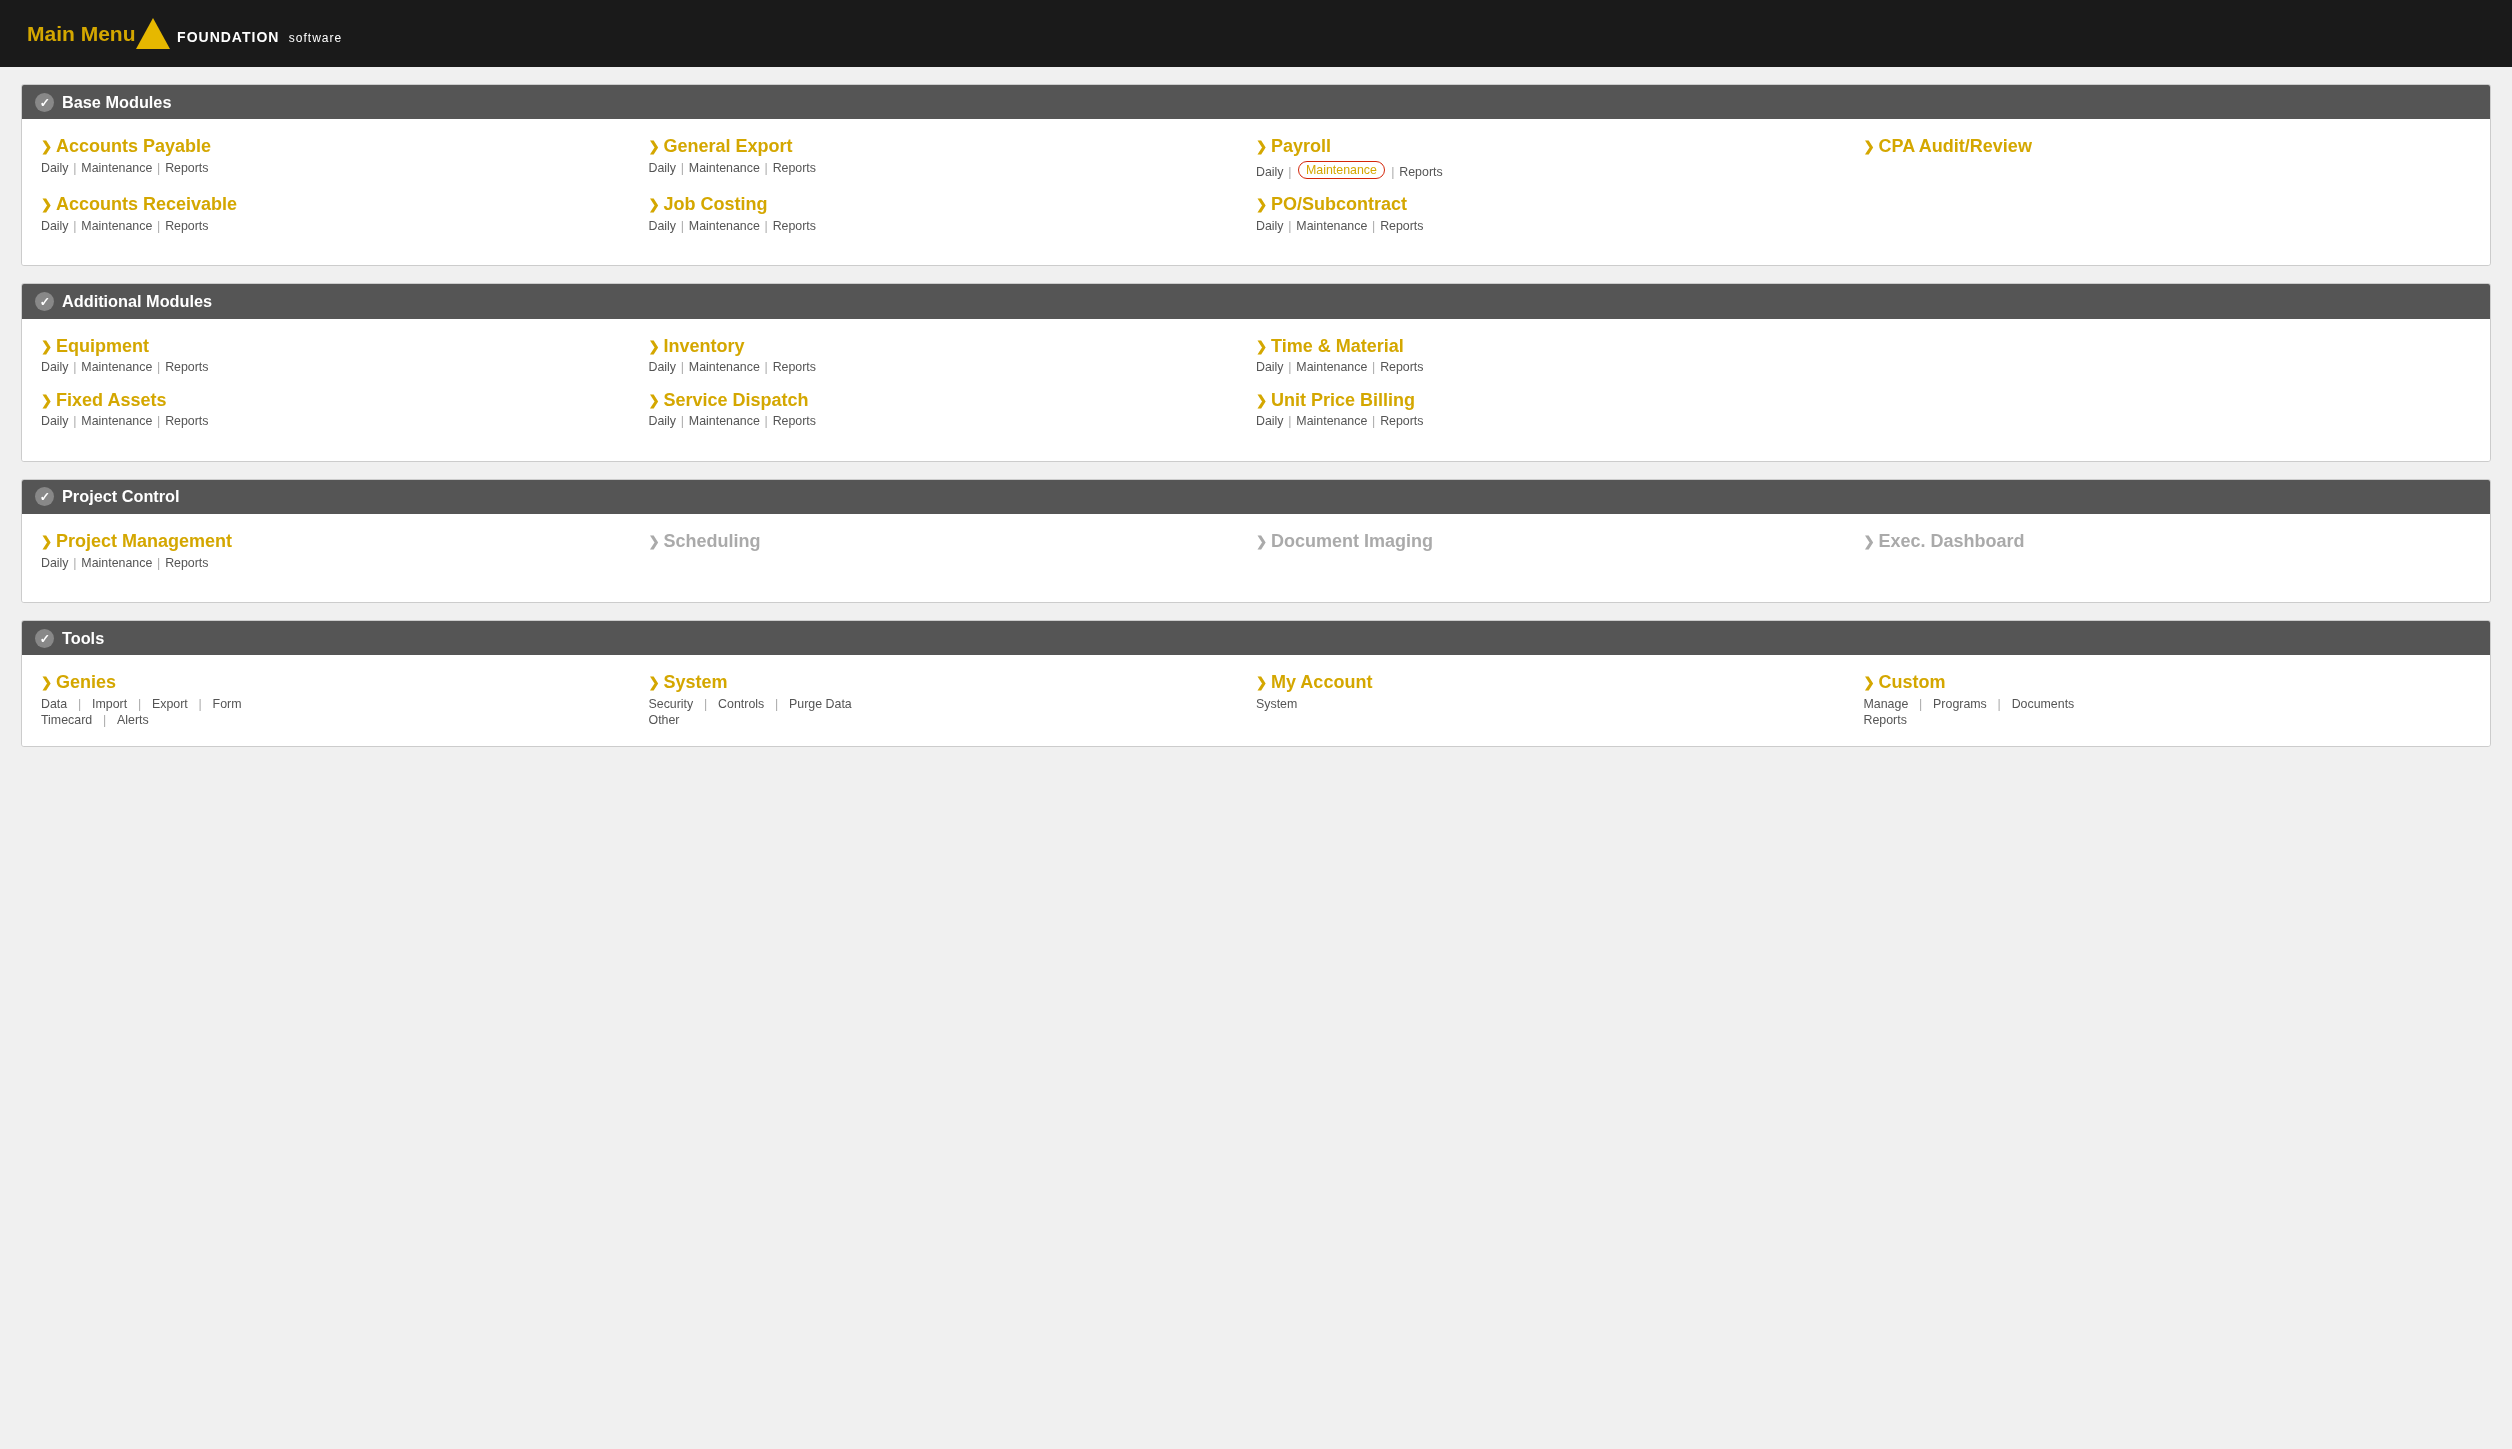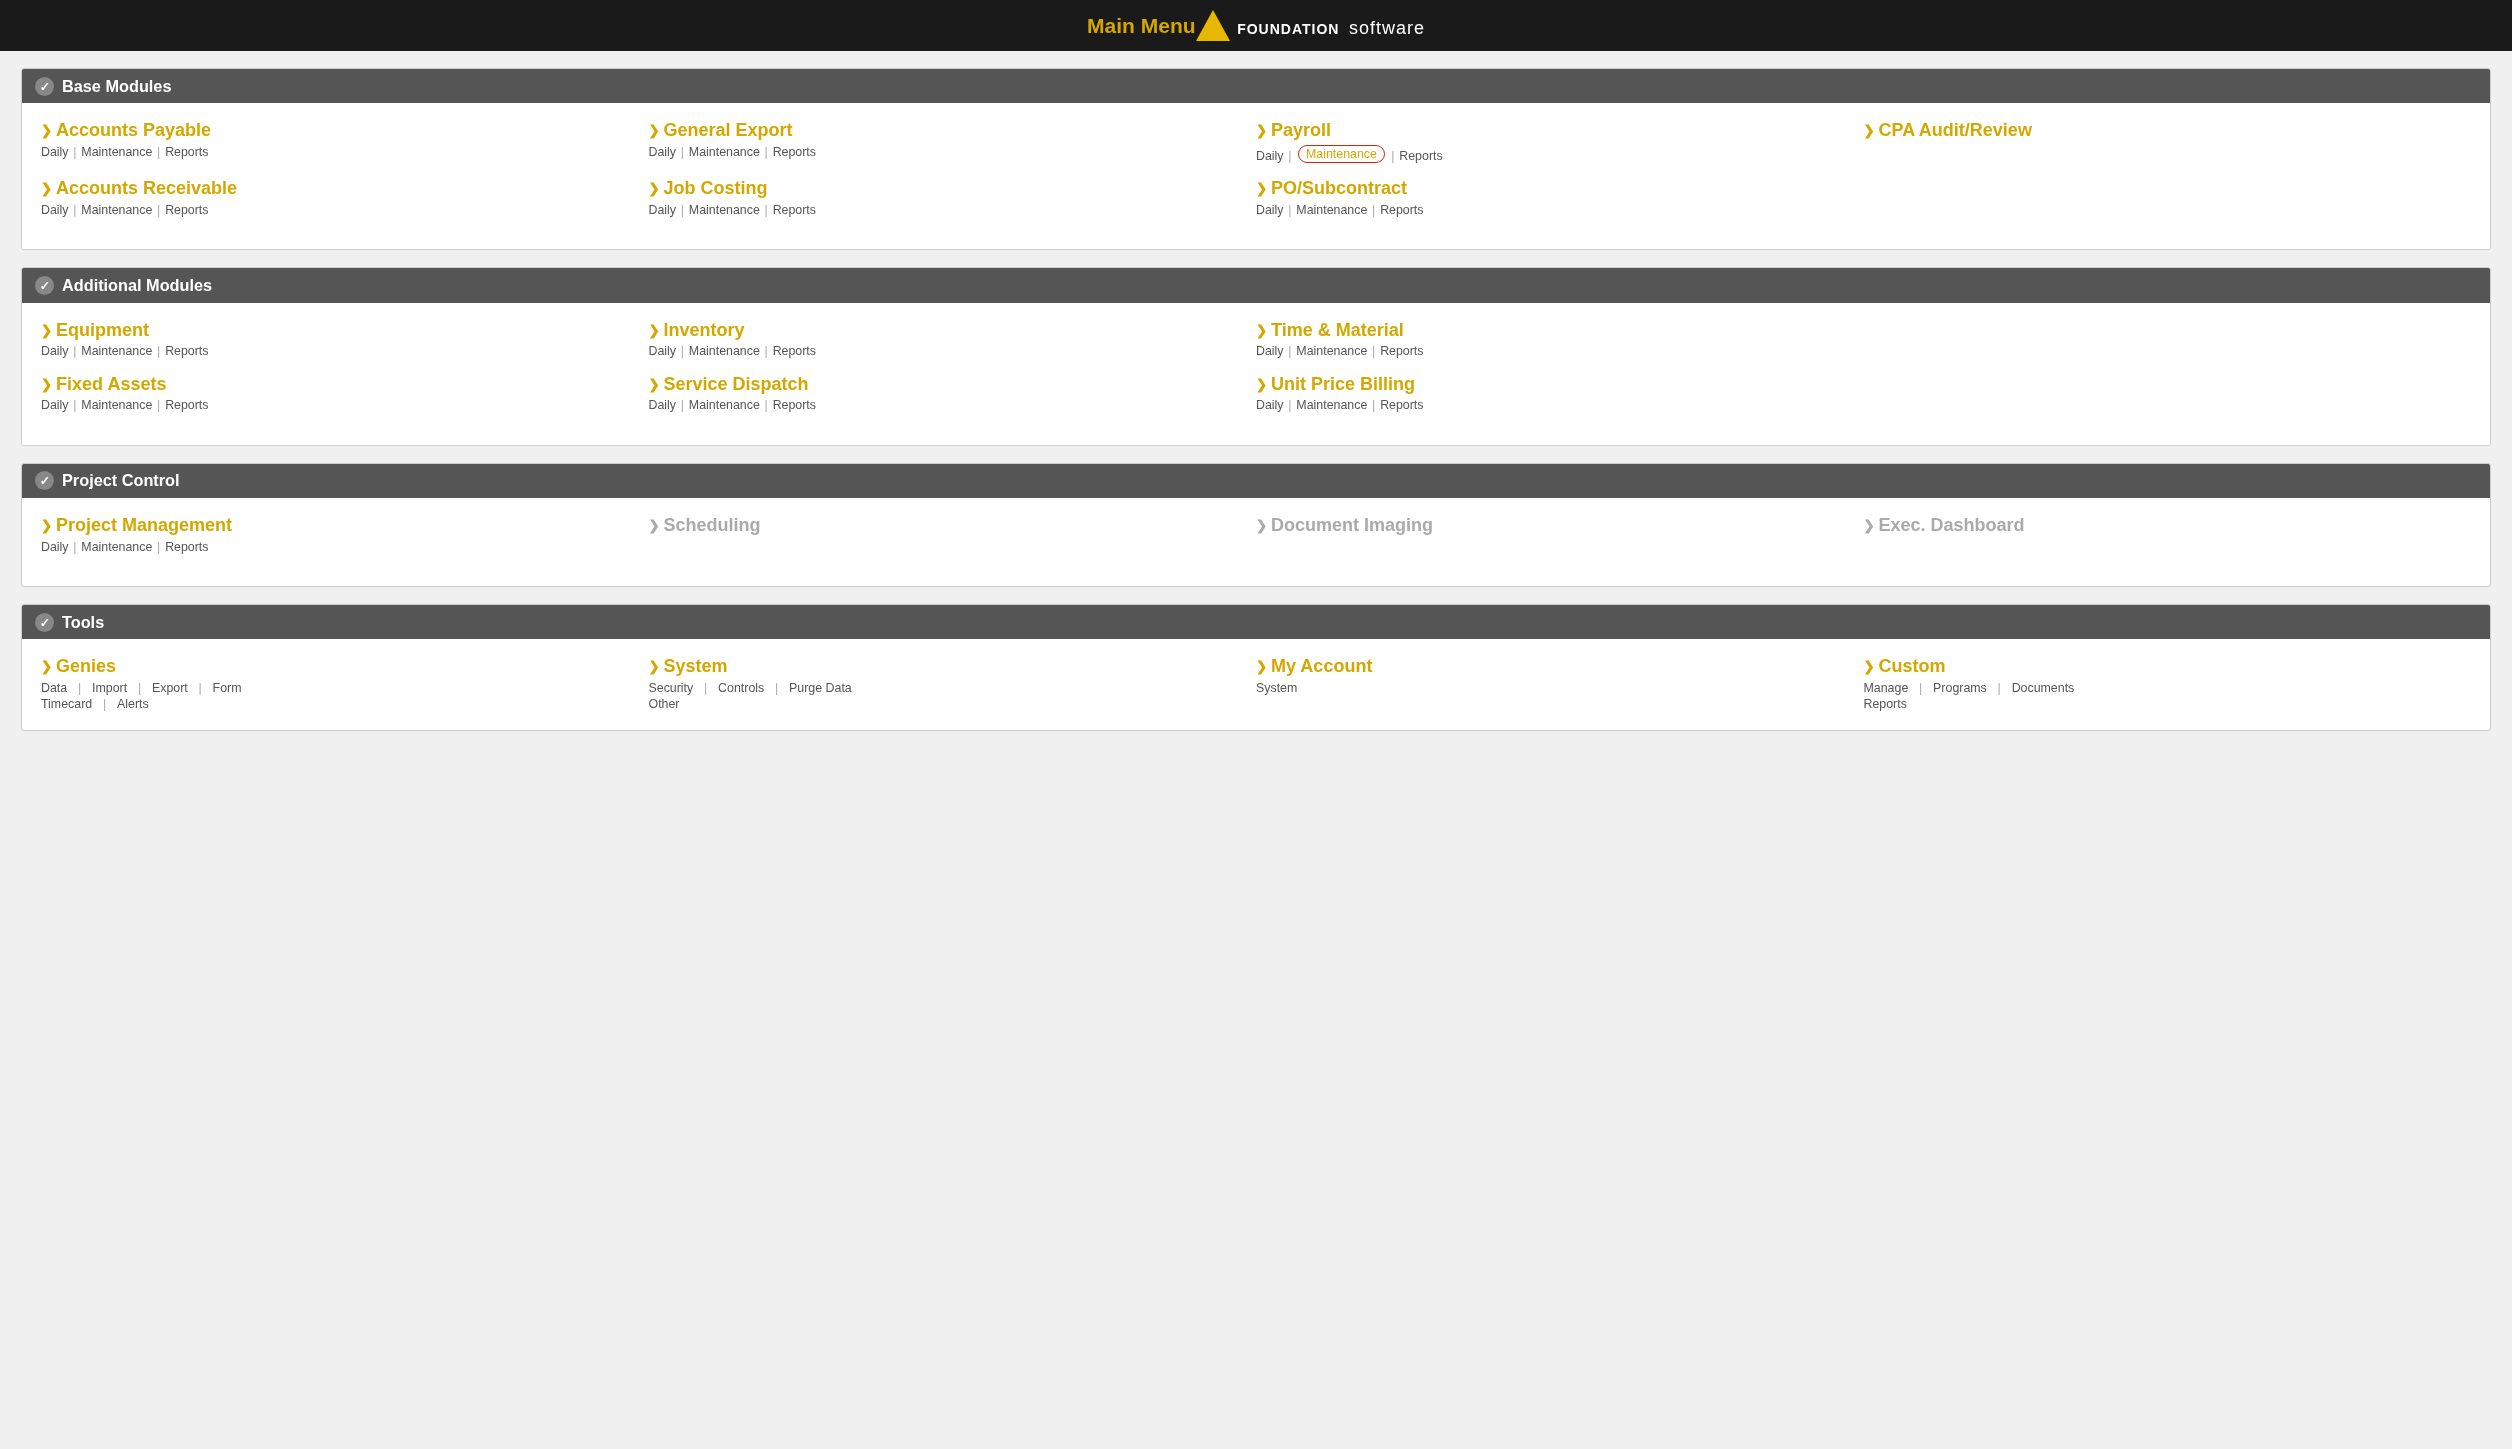--- a/index.html
+++ b/index.html
@@ -7,23 +7,23 @@
       font-family: Arial, sans-serif;
       background: #f0f0f0;
       min-height: 100vh;
     }
 
     
     .header {
       background: #1a1a1a;
       display: flex;
       align-items: center;
-      justify-content: center;
+      justify-content: flex-start;
       padding: 9.6px 27px;
-      height: 51px;
+      height: 67px;
     }
     .header-title {
       color: #d4a700;
       font-size: 21px;
       font-weight: bold;
     }
     .logo {
       display: flex;
       align-items: center;
       gap: 7.6px;
@@ -160,21 +160,21 @@
   </style>
 </head>
 <body>
 
 <div class="header">
   <div class="header-title">Main Menu</div>
   <div class="logo">
     <div class="logo-triangle"></div>
     <div class="logo-text">
       <span>FOUNDATION</span>
-      <span style="font-weight:300;font-size:18px;letter-spacing:1px;">software</span>
+      <span style="font-weight:300;font-size:12px;letter-spacing:1px;">software</span>
     </div>
   </div>
 </div>
 
 <div class="main">
 
   <div class="section">
     <div class="section-header">
       <div class="check-icon">✓</div>
       <span>Base Modules</span>

